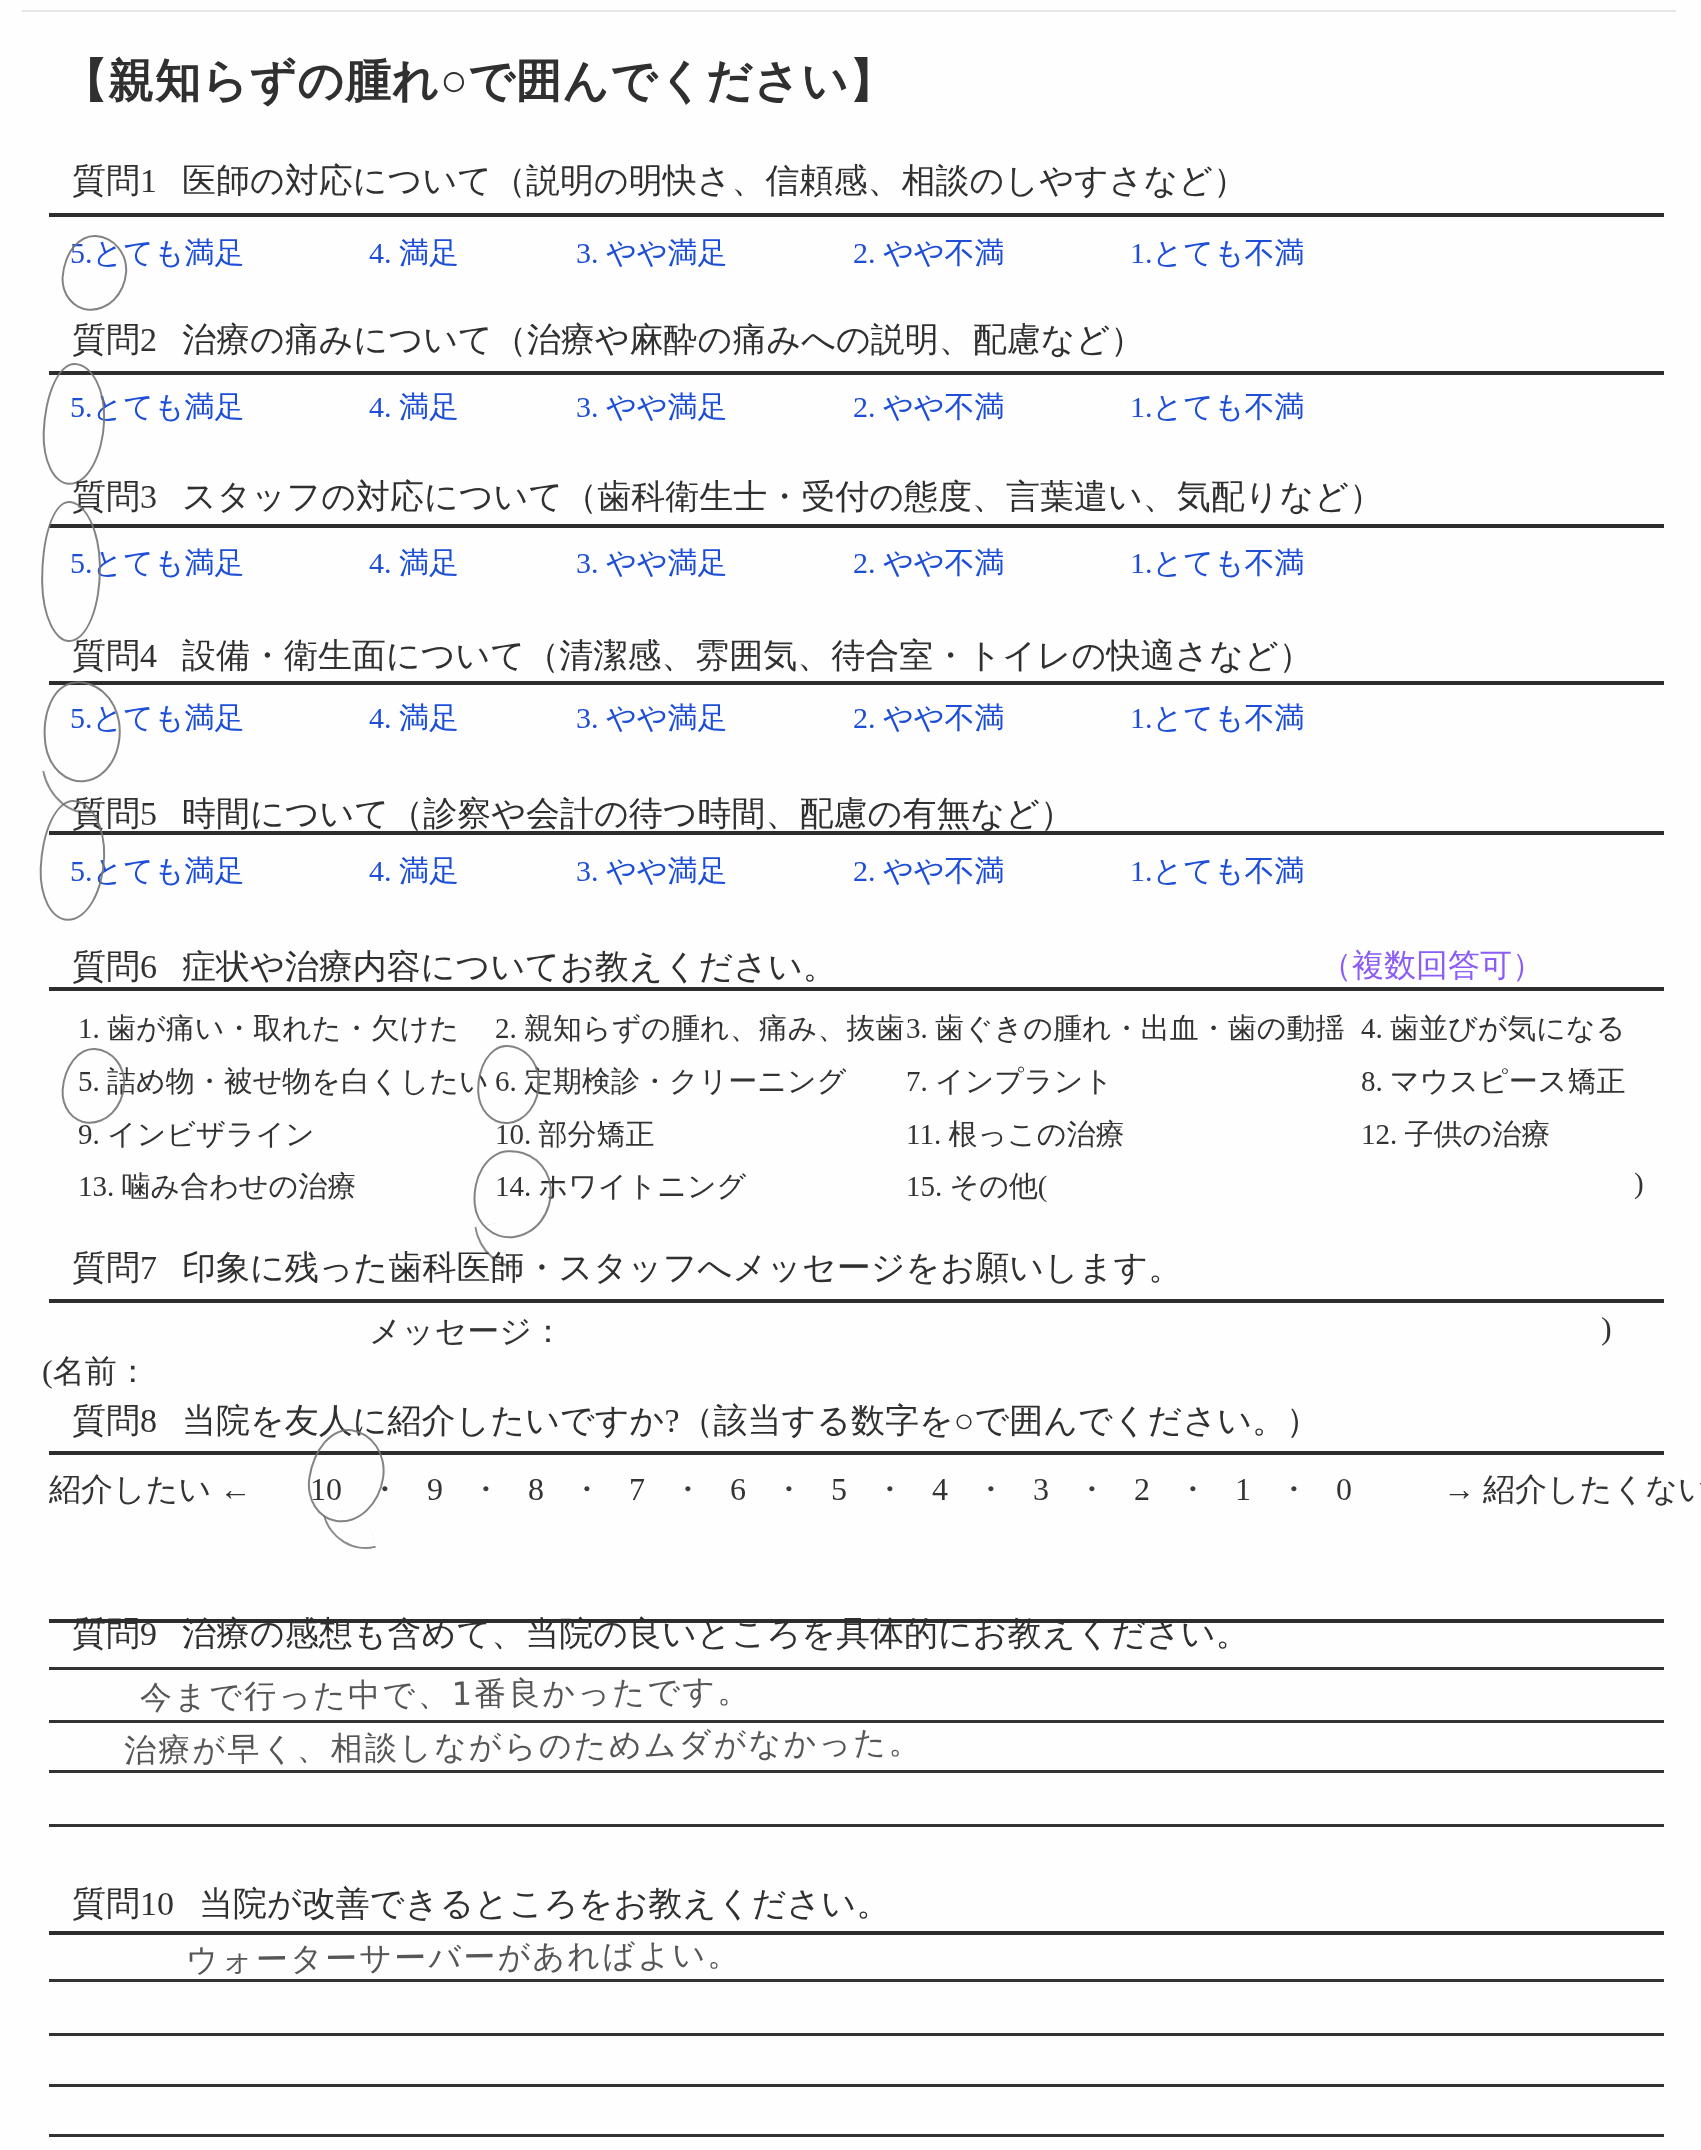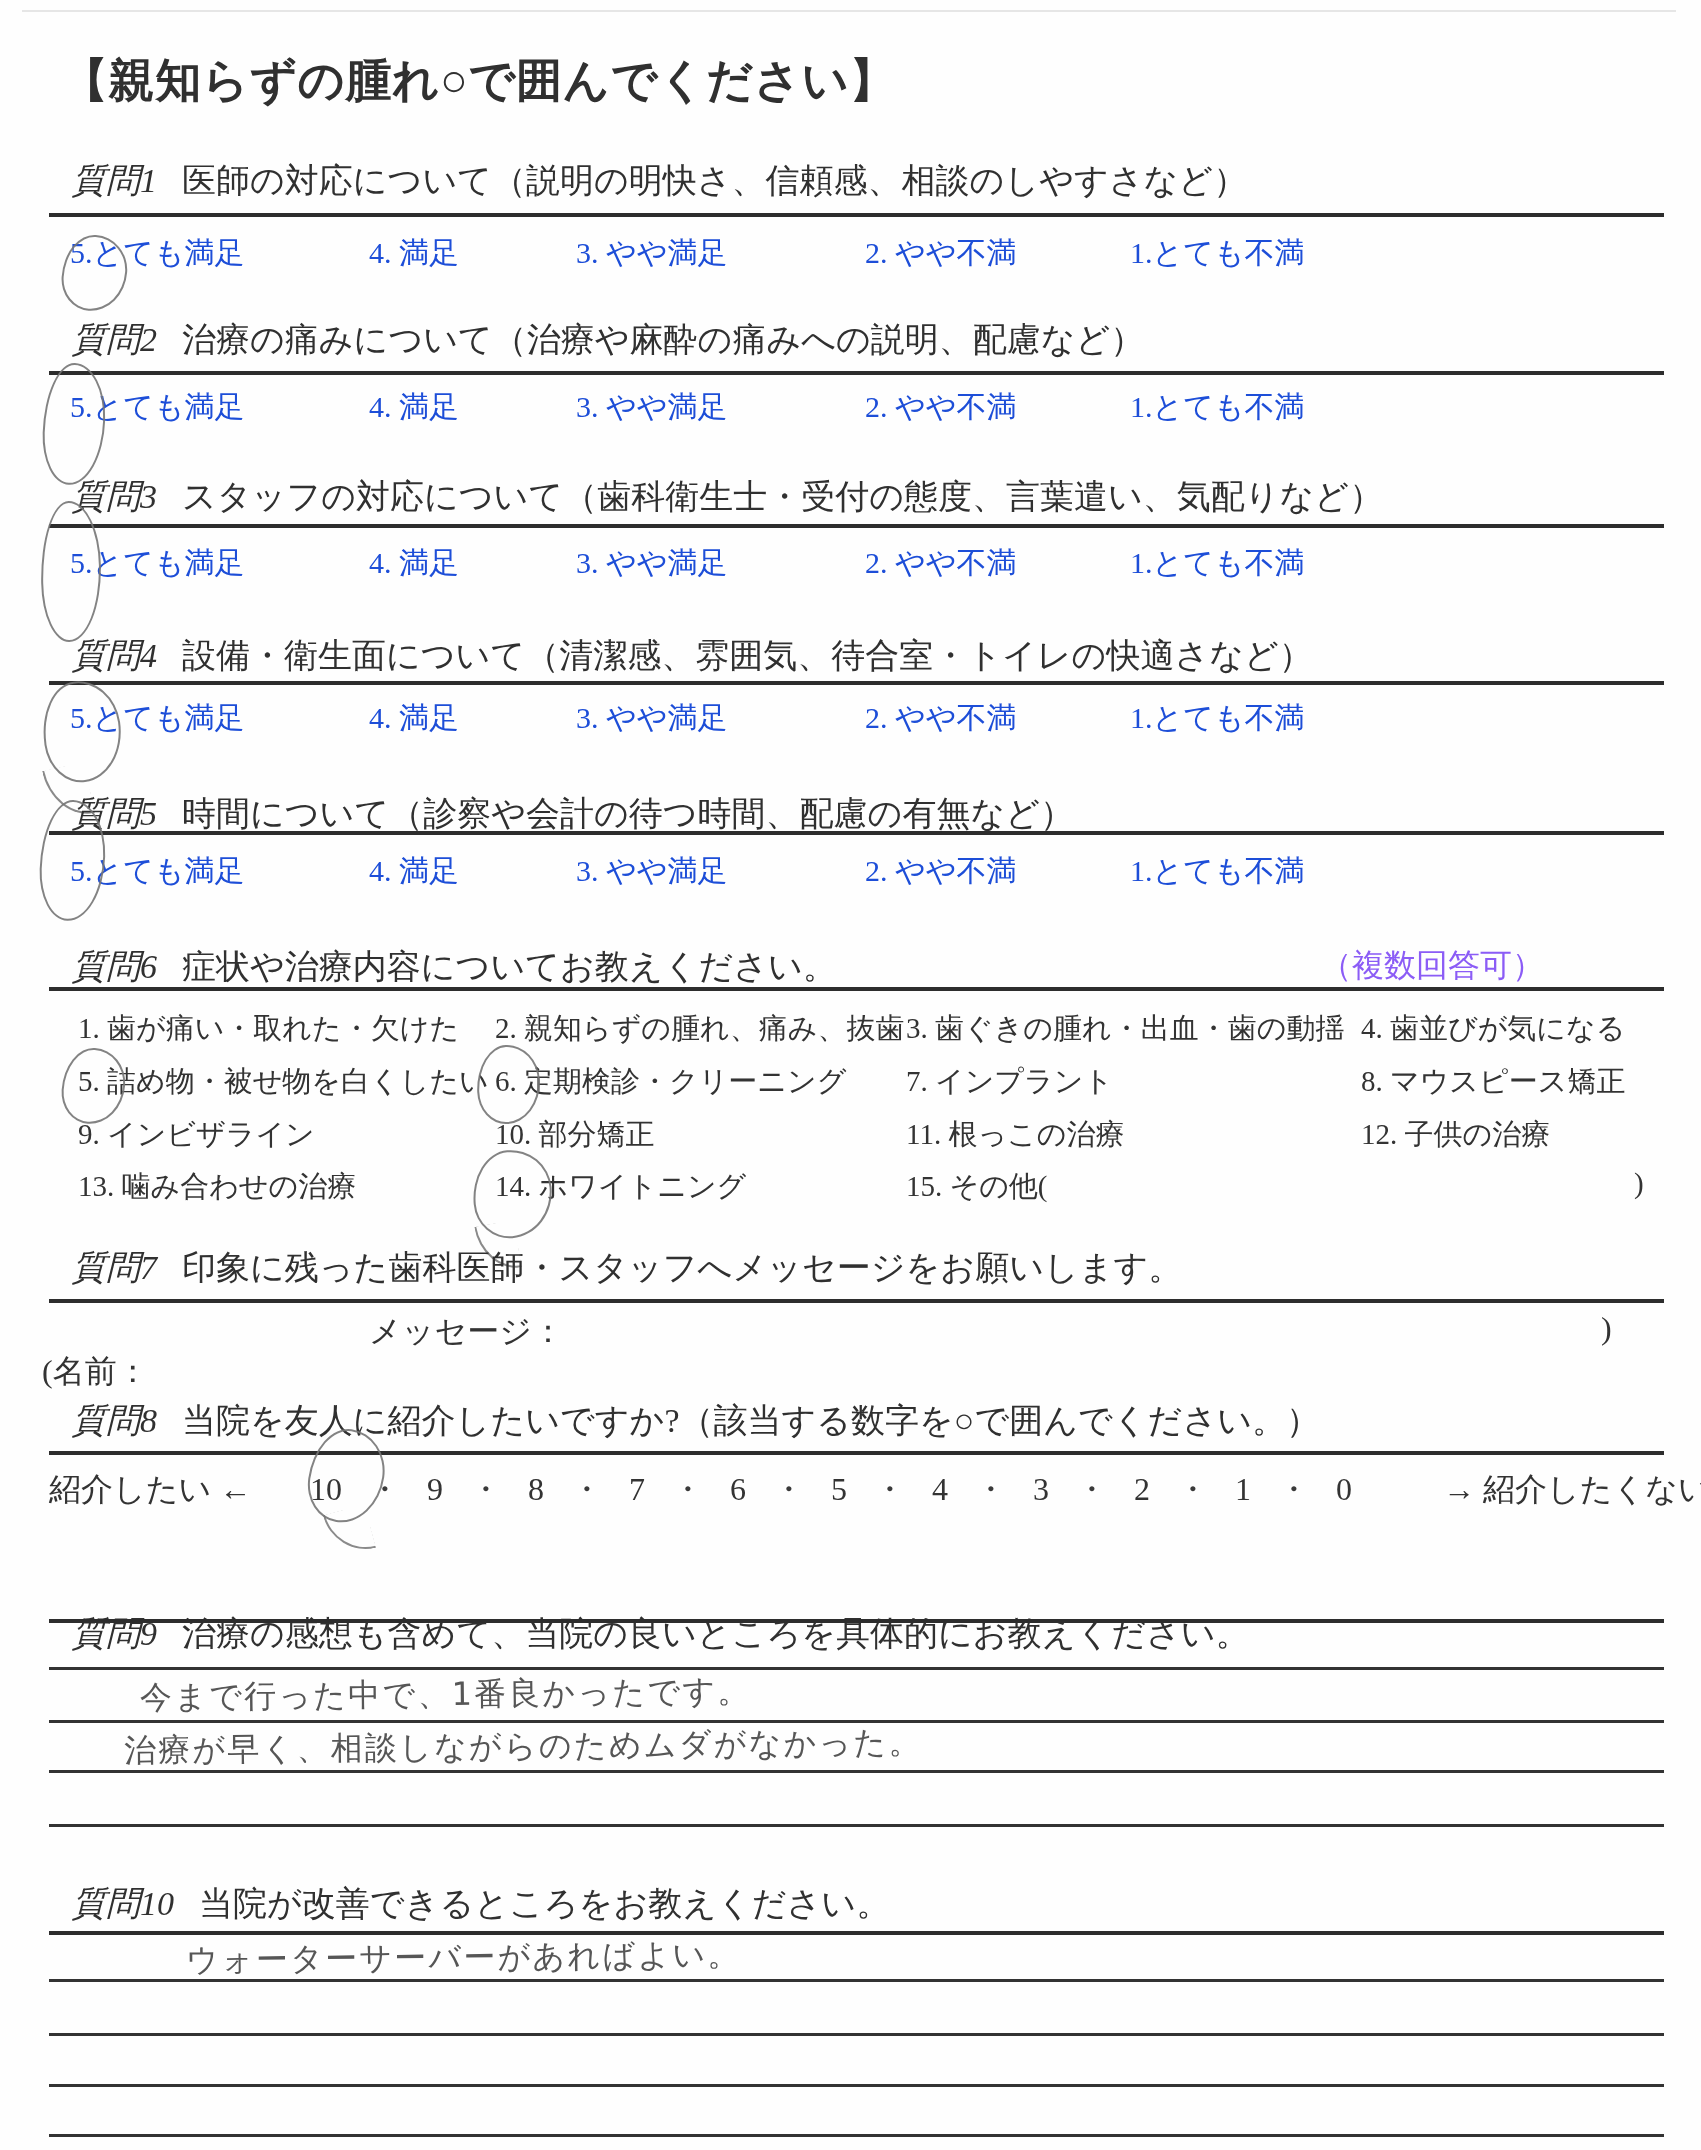--- a/index.html
+++ b/index.html
@@ -17,35 +17,35 @@
     background:#e6e6e6;
   }
   .title{
     position:absolute;left:62px;top:50px;
     font-size:46px;font-weight:600;letter-spacing:0.7px;color:#303030;
   }
   .q-heading{
     position:absolute;left:72px;
     font-size:34px;font-weight:500;color:#303030;white-space:nowrap;
   }
-  .q-heading .q-label{margin-right:25px;font-style:italic;}
+  .q-heading .q-label{margin-right:25px;}
   .rule{
     position:absolute;left:49px;width:1615px;height:3.7px;
     background:#2d2d2d;
   }
   .thinline{
     position:absolute;left:49px;width:1615px;height:3px;
     background:#333333;
   }
   .opt-row{position:absolute;left:0;width:1701px;height:44px;font-size:30px;color:#1d4ed8;}
   .opt-row span{position:absolute;white-space:nowrap;}
   .opt-row .o1{left:70px;}
   .opt-row .o2{left:369px;}
   .opt-row .o3{left:576px;}
-  .opt-row .o4{left:853px;margin-left:12px;}
+  .opt-row .o4{left:853px;}
   .opt-row .o5{left:1130px;}
   .q6-row{position:absolute;left:4px;width:1701px;height:44px;font-size:29px;color:#333;}
   .q6-row span{position:absolute;white-space:nowrap;}
   .c1{left:74px;} .c2{left:491px;} .c3{left:902px;} .c4{left:1357px;}
   .q6-note{position:absolute;left:1320px;font-size:32px;color:#8b5cf6;white-space:nowrap;}
   .q7-row{position:absolute;left:0;width:1701px;font-size:32px;color:#333;}
   .q7-row span{position:absolute;white-space:nowrap;}
   .q8-row{position:absolute;left:0;width:1701px;font-size:32px;color:#333;}
   .q8-left{position:absolute;left:49px;white-space:nowrap;}
   .q8-right{position:absolute;left:1443px;white-space:nowrap;}

